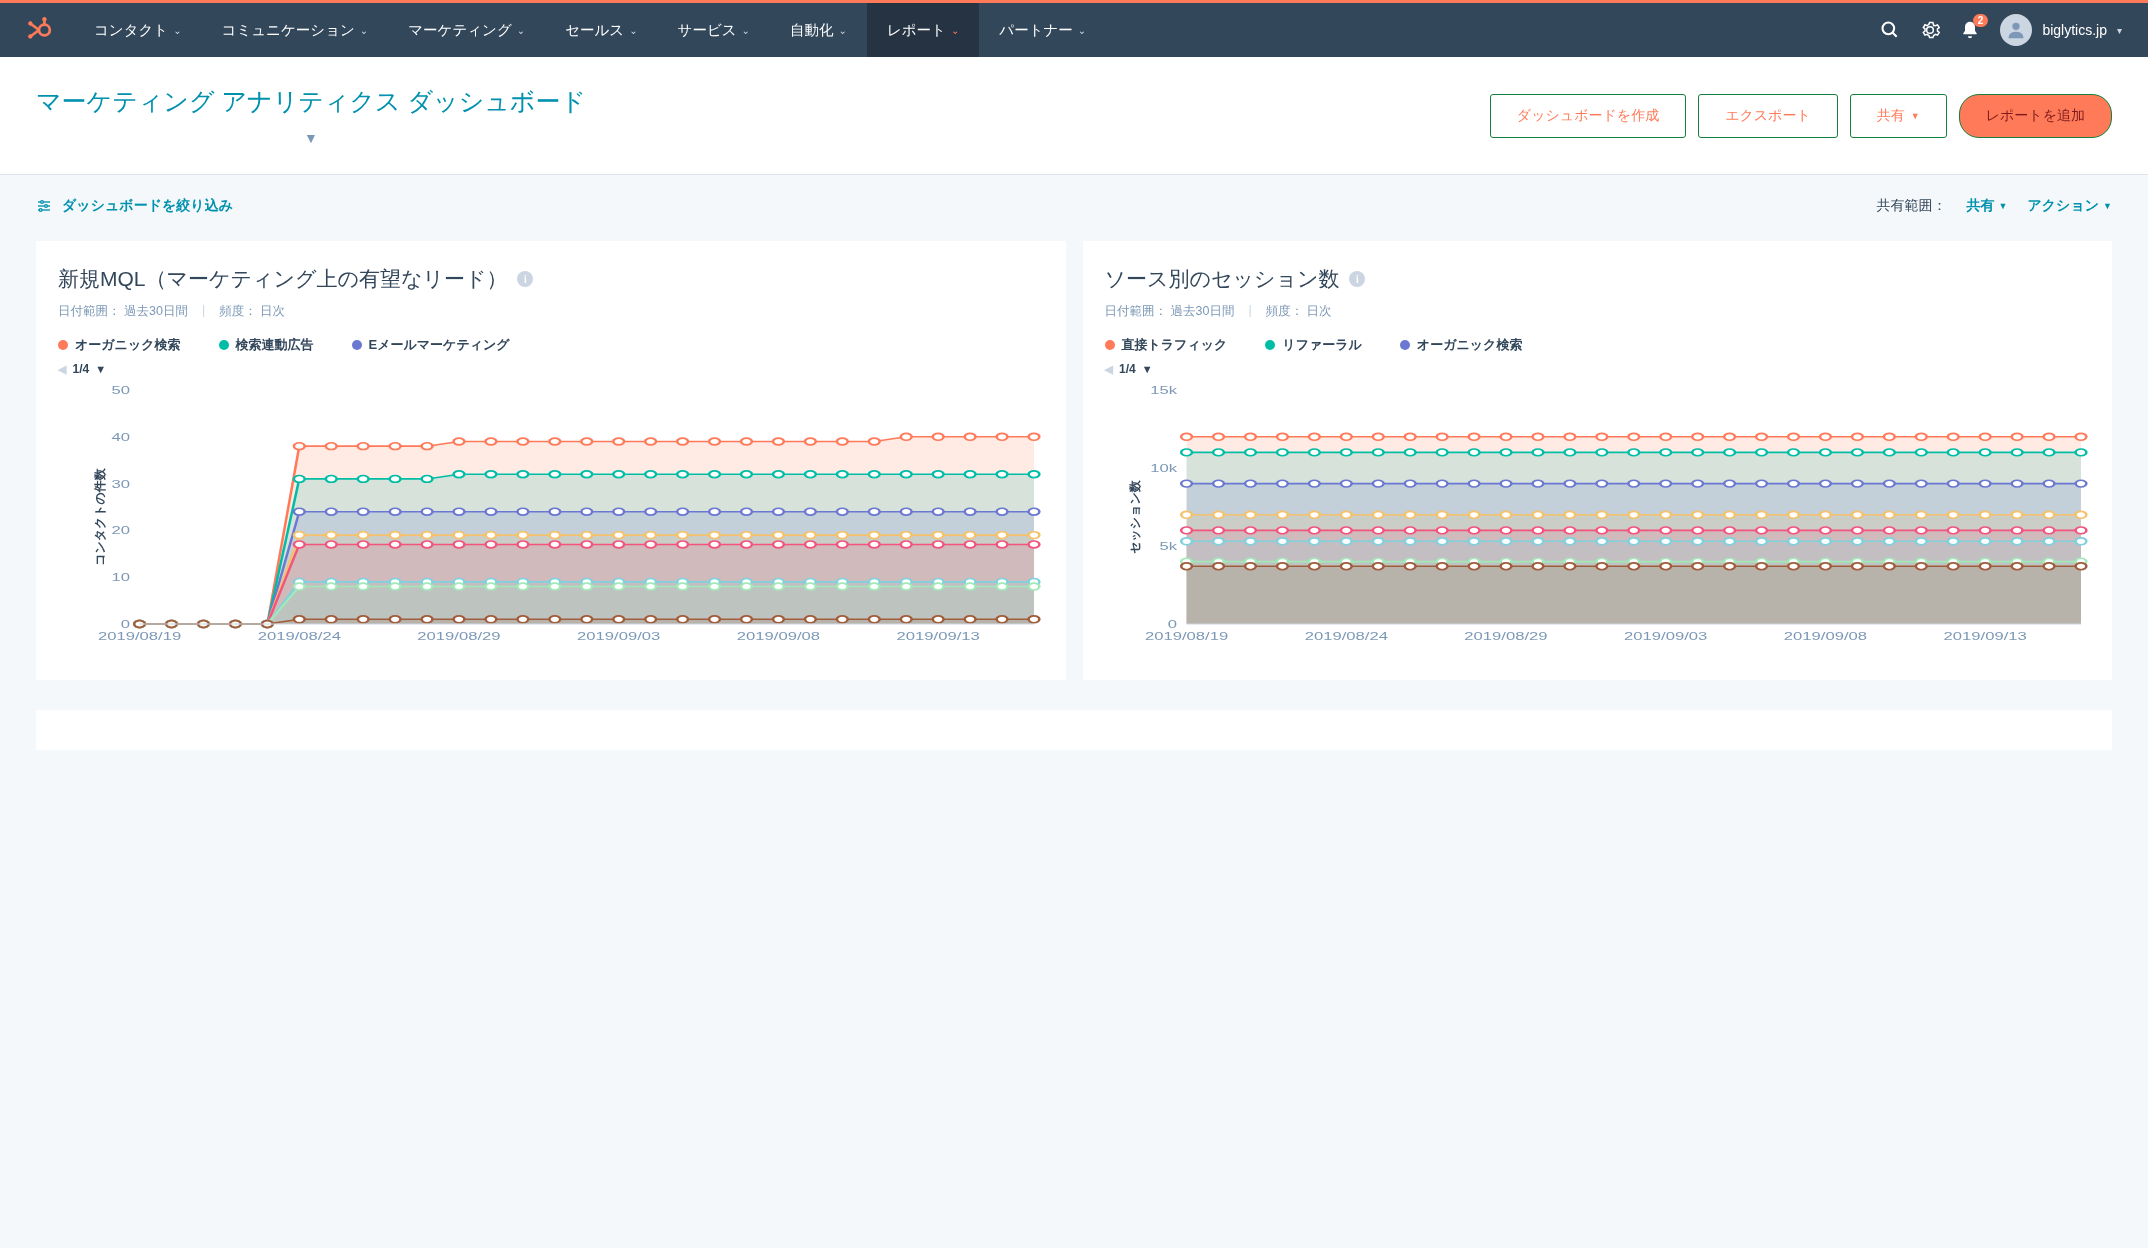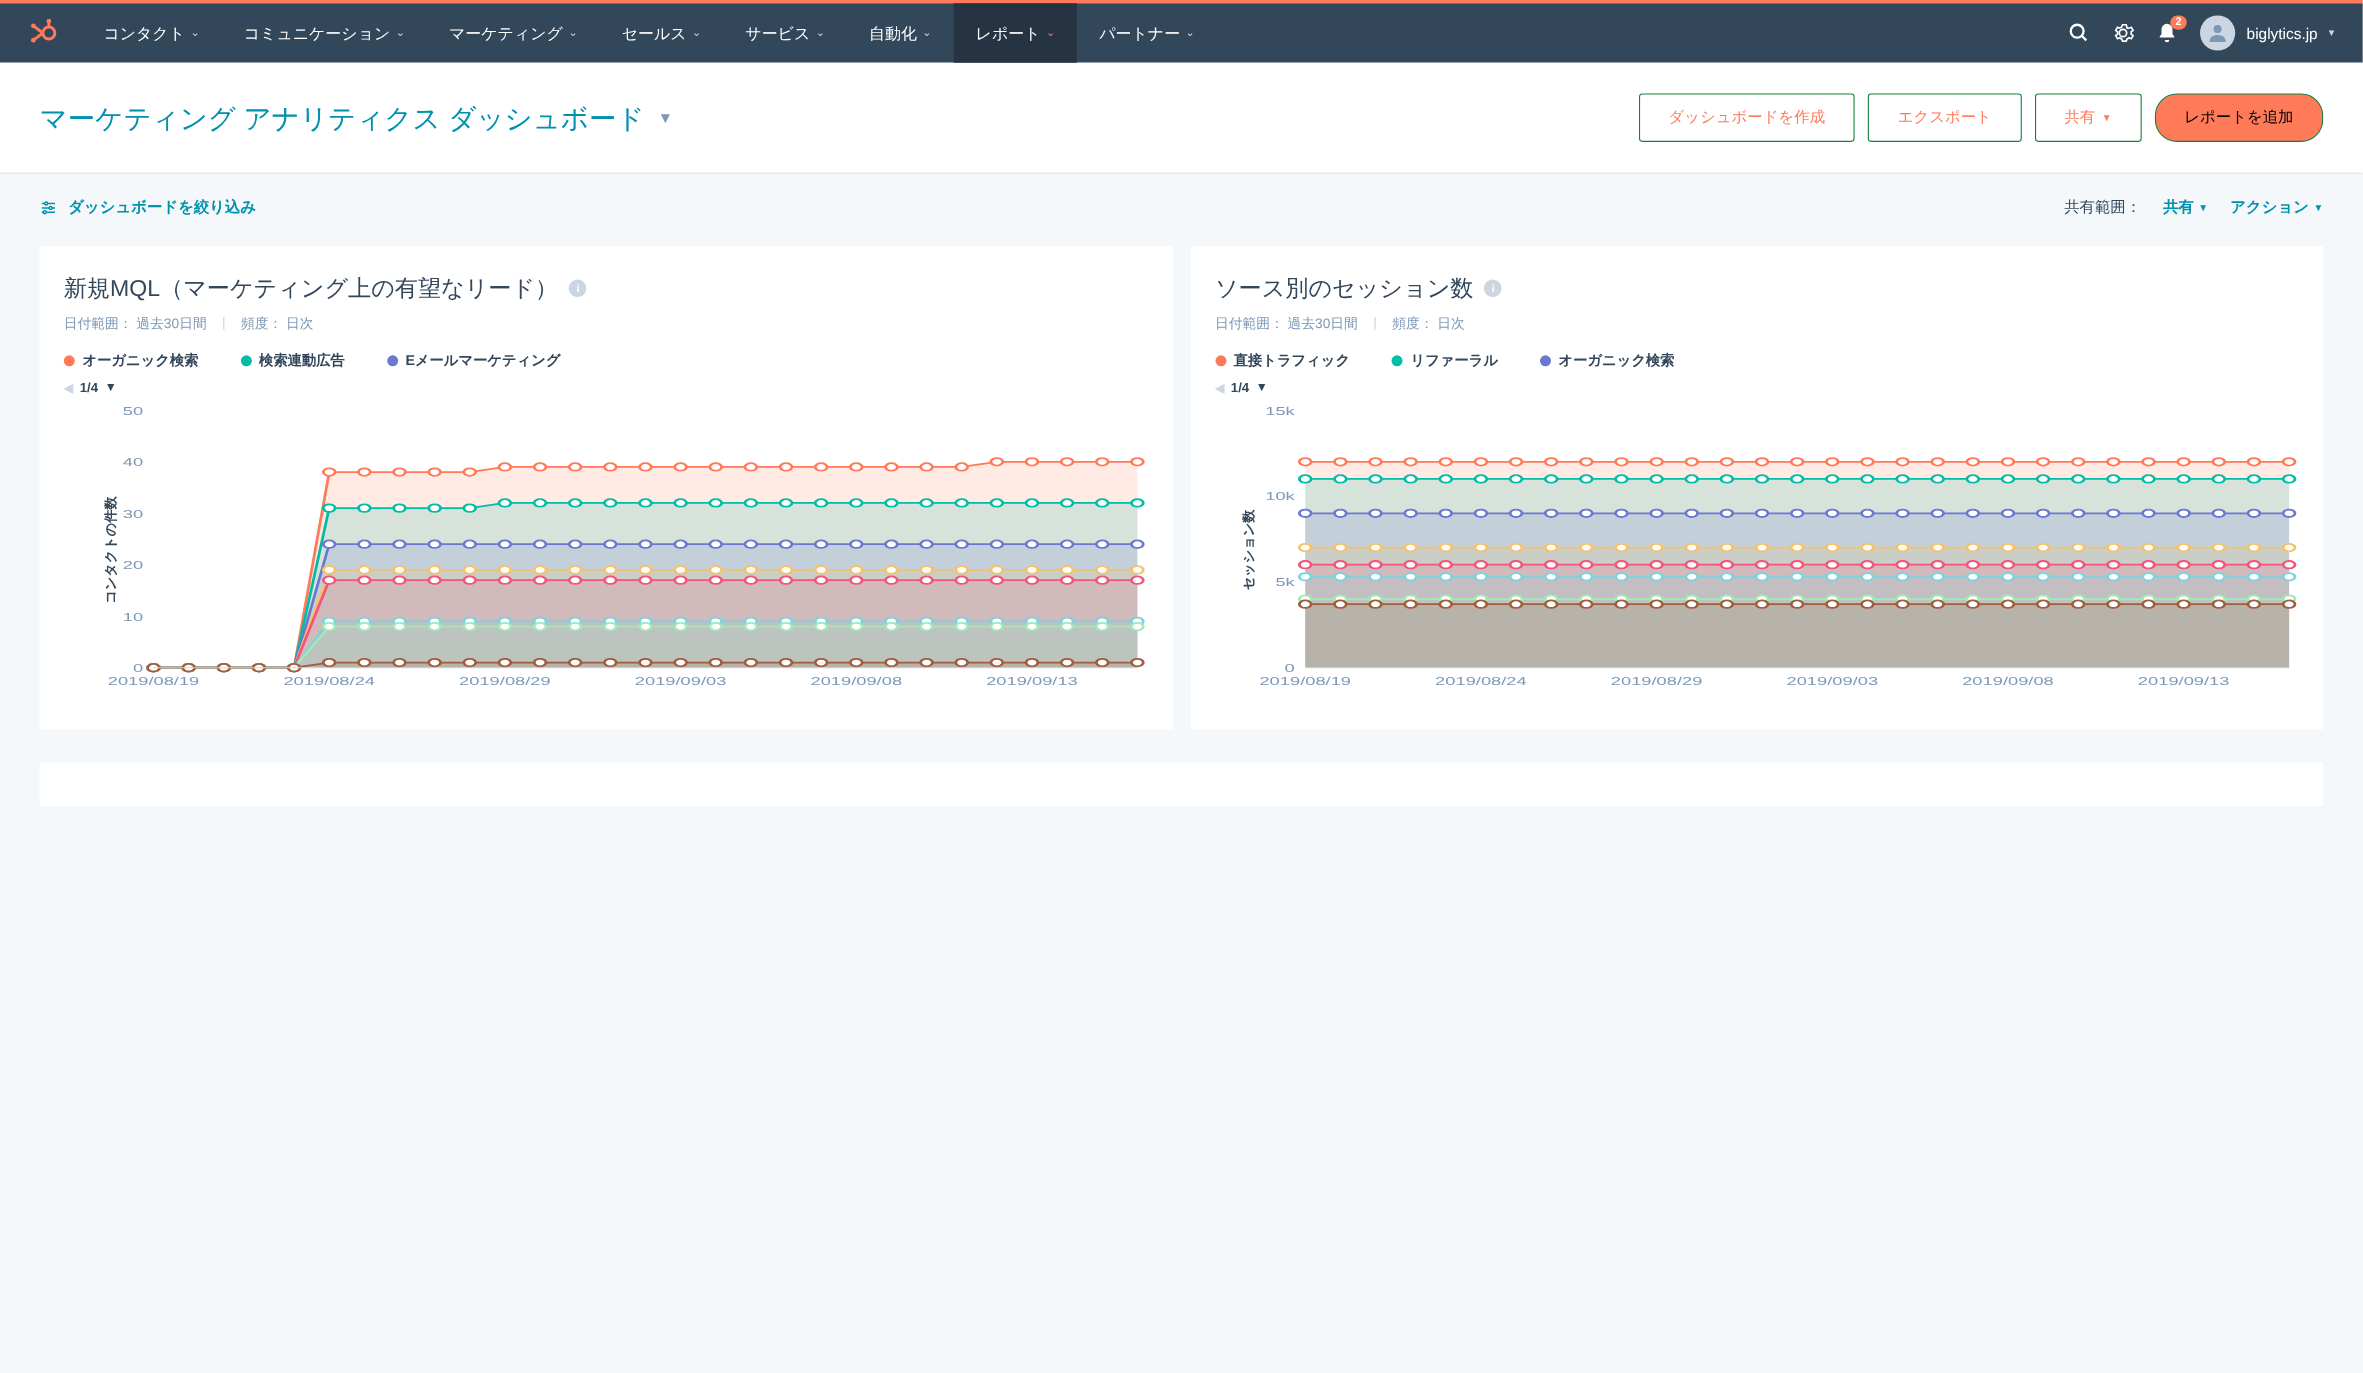--- a/index.html
+++ b/index.html
@@ -14,25 +14,25 @@
 .nav-item.active .caret { color: #ff7a59; }
 .caret { font-size: 10px; color: #cbd6e2; }
 .nav-right { display: flex; align-items: center; gap: 20px; padding-right: 22px; }
 .nav-icon { color: #fff; cursor: pointer; display: flex; align-items: center; position: relative; }
 .badge { position: absolute; top: -6px; right: -8px; background: #ff7a59; color: #fff; border-radius: 10px; font-size: 10px; padding: 1px 5px; font-weight: 600; }
 .account { display: flex; align-items: center; gap: 10px; color: #fff; cursor: pointer; font-size: 14px; }
 .avatar { width: 32px; height: 32px; border-radius: 50%; background: #cbd6e2; display: flex; align-items: center; justify-content: center; }
 .avatar svg { fill: #7c98b6; }
 
 .hdr { background: #fff; border-bottom: 1px solid #dfe3eb; padding: 28px 36px; display: flex; align-items: center; justify-content: space-between; }
-.hdr-title { color: #0091ae; font-size: 25px; font-weight: 400; display: flex; align-items: center; gap: 12px; cursor: pointer; }
+.hdr-title { color: #0091ae; font-size: 25px; font-weight: 400; display: flex; align-items: center; gap: 12px; cursor: pointer; flex-direction: column; }
 .hdr-title .dd-caret { color: #7c98b6; font-size: 14px; }
 .hdr-actions { display: flex; gap: 12px; }
 .btn { border: 1px solid #15803d; background: #fff; color: #ff7a59; padding: 12px 26px; border-radius: 3px; font-size: 14px; cursor: pointer; display: flex; align-items: center; gap: 6px; }
-.btn.primary { background: #ff7a59; color: #000000; border-radius: 20px; }
+.btn.primary { background: #ff7a59; color: #7f1d1d; border-radius: 20px; }
 .btn .c { color: #ff7a59; font-size: 9px; }
 
 .subbar { padding: 22px 36px 8px; display: flex; align-items: center; justify-content: space-between; }
 .sub-left { display: flex; align-items: center; gap: 10px; color: #0091ae; font-size: 14px; font-weight: 600; cursor: pointer; }
 .sub-right { display: flex; align-items: center; gap: 20px; font-size: 14px; }
 .sub-label { color: #33475b; }
 .sub-link { color: #0091ae; font-weight: 600; cursor: pointer; display: flex; align-items: center; gap: 4px; }
 
 .grid { display: flex; gap: 17px; padding: 18px 36px 30px; }
 .card { background: #fff; flex: 1; padding: 24px 22px 28px; }

